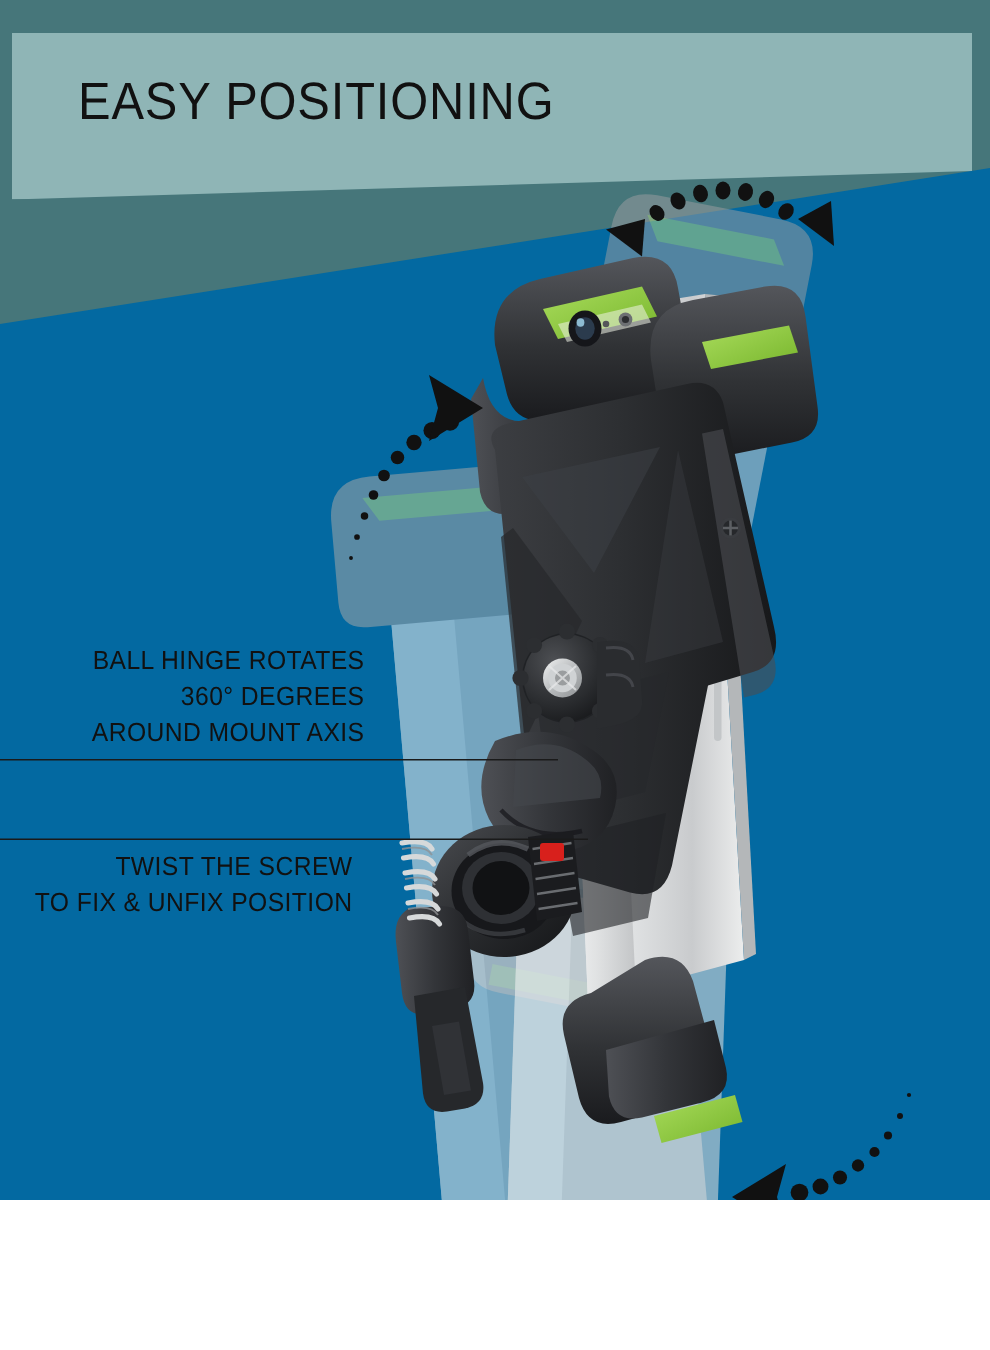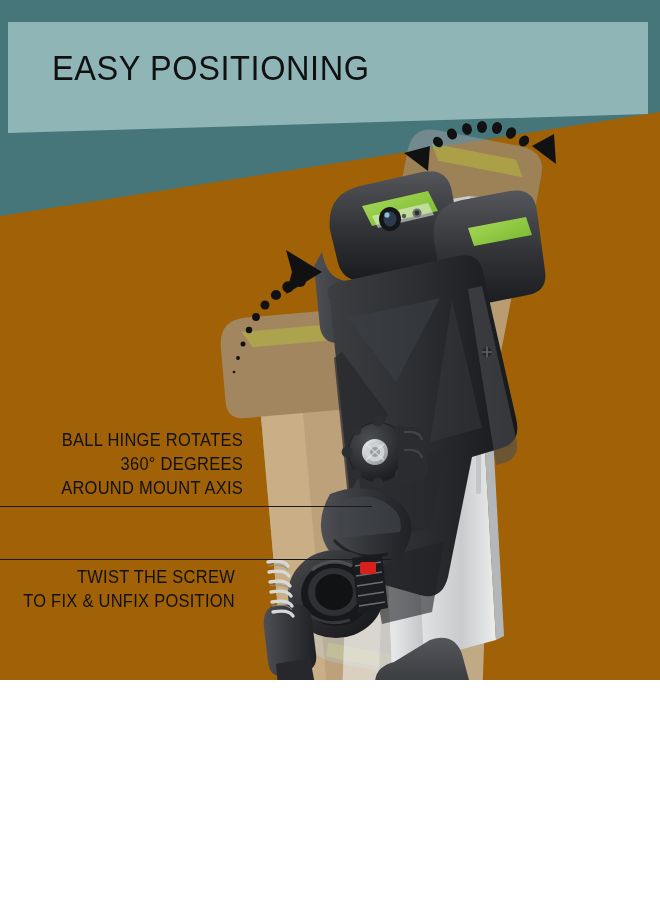--- a/index.html
+++ b/index.html
@@ -1,19 +1,19 @@
 <!DOCTYPE html>
 <html><head>
 <meta charset="utf-8">
 <title>Easy Positioning</title>
 <style>
   html,body{margin:0;padding:0;background:#fff;}
   body{width:660px;height:900px;overflow:hidden;
        font-family:"Liberation Sans","DejaVu Sans",sans-serif;}
-  #page{position:relative;width:660px;height:680px;background:#a16207;overflow:hidden;}
+  #page{position:relative;width:660px;height:800px;background:#0369a1;overflow:hidden;}
 
   
   .hdr-dark{position:absolute;left:0;top:0;width:660px;height:220px;
             background:#46767a;
             clip-path:polygon(0 0, 660px 0, 660px 112px, 0 216px);}
   .hdr-light{position:absolute;left:8px;top:22px;width:640px;height:111px;
              background:#8fb5b6;
              clip-path:polygon(0 0, 640px 0, 640px 92px, 0 111px);}
   .hdr-title{position:absolute;left:52px;top:48px;width:560px;
              font-size:35px;line-height:40px;letter-spacing:.6px;

